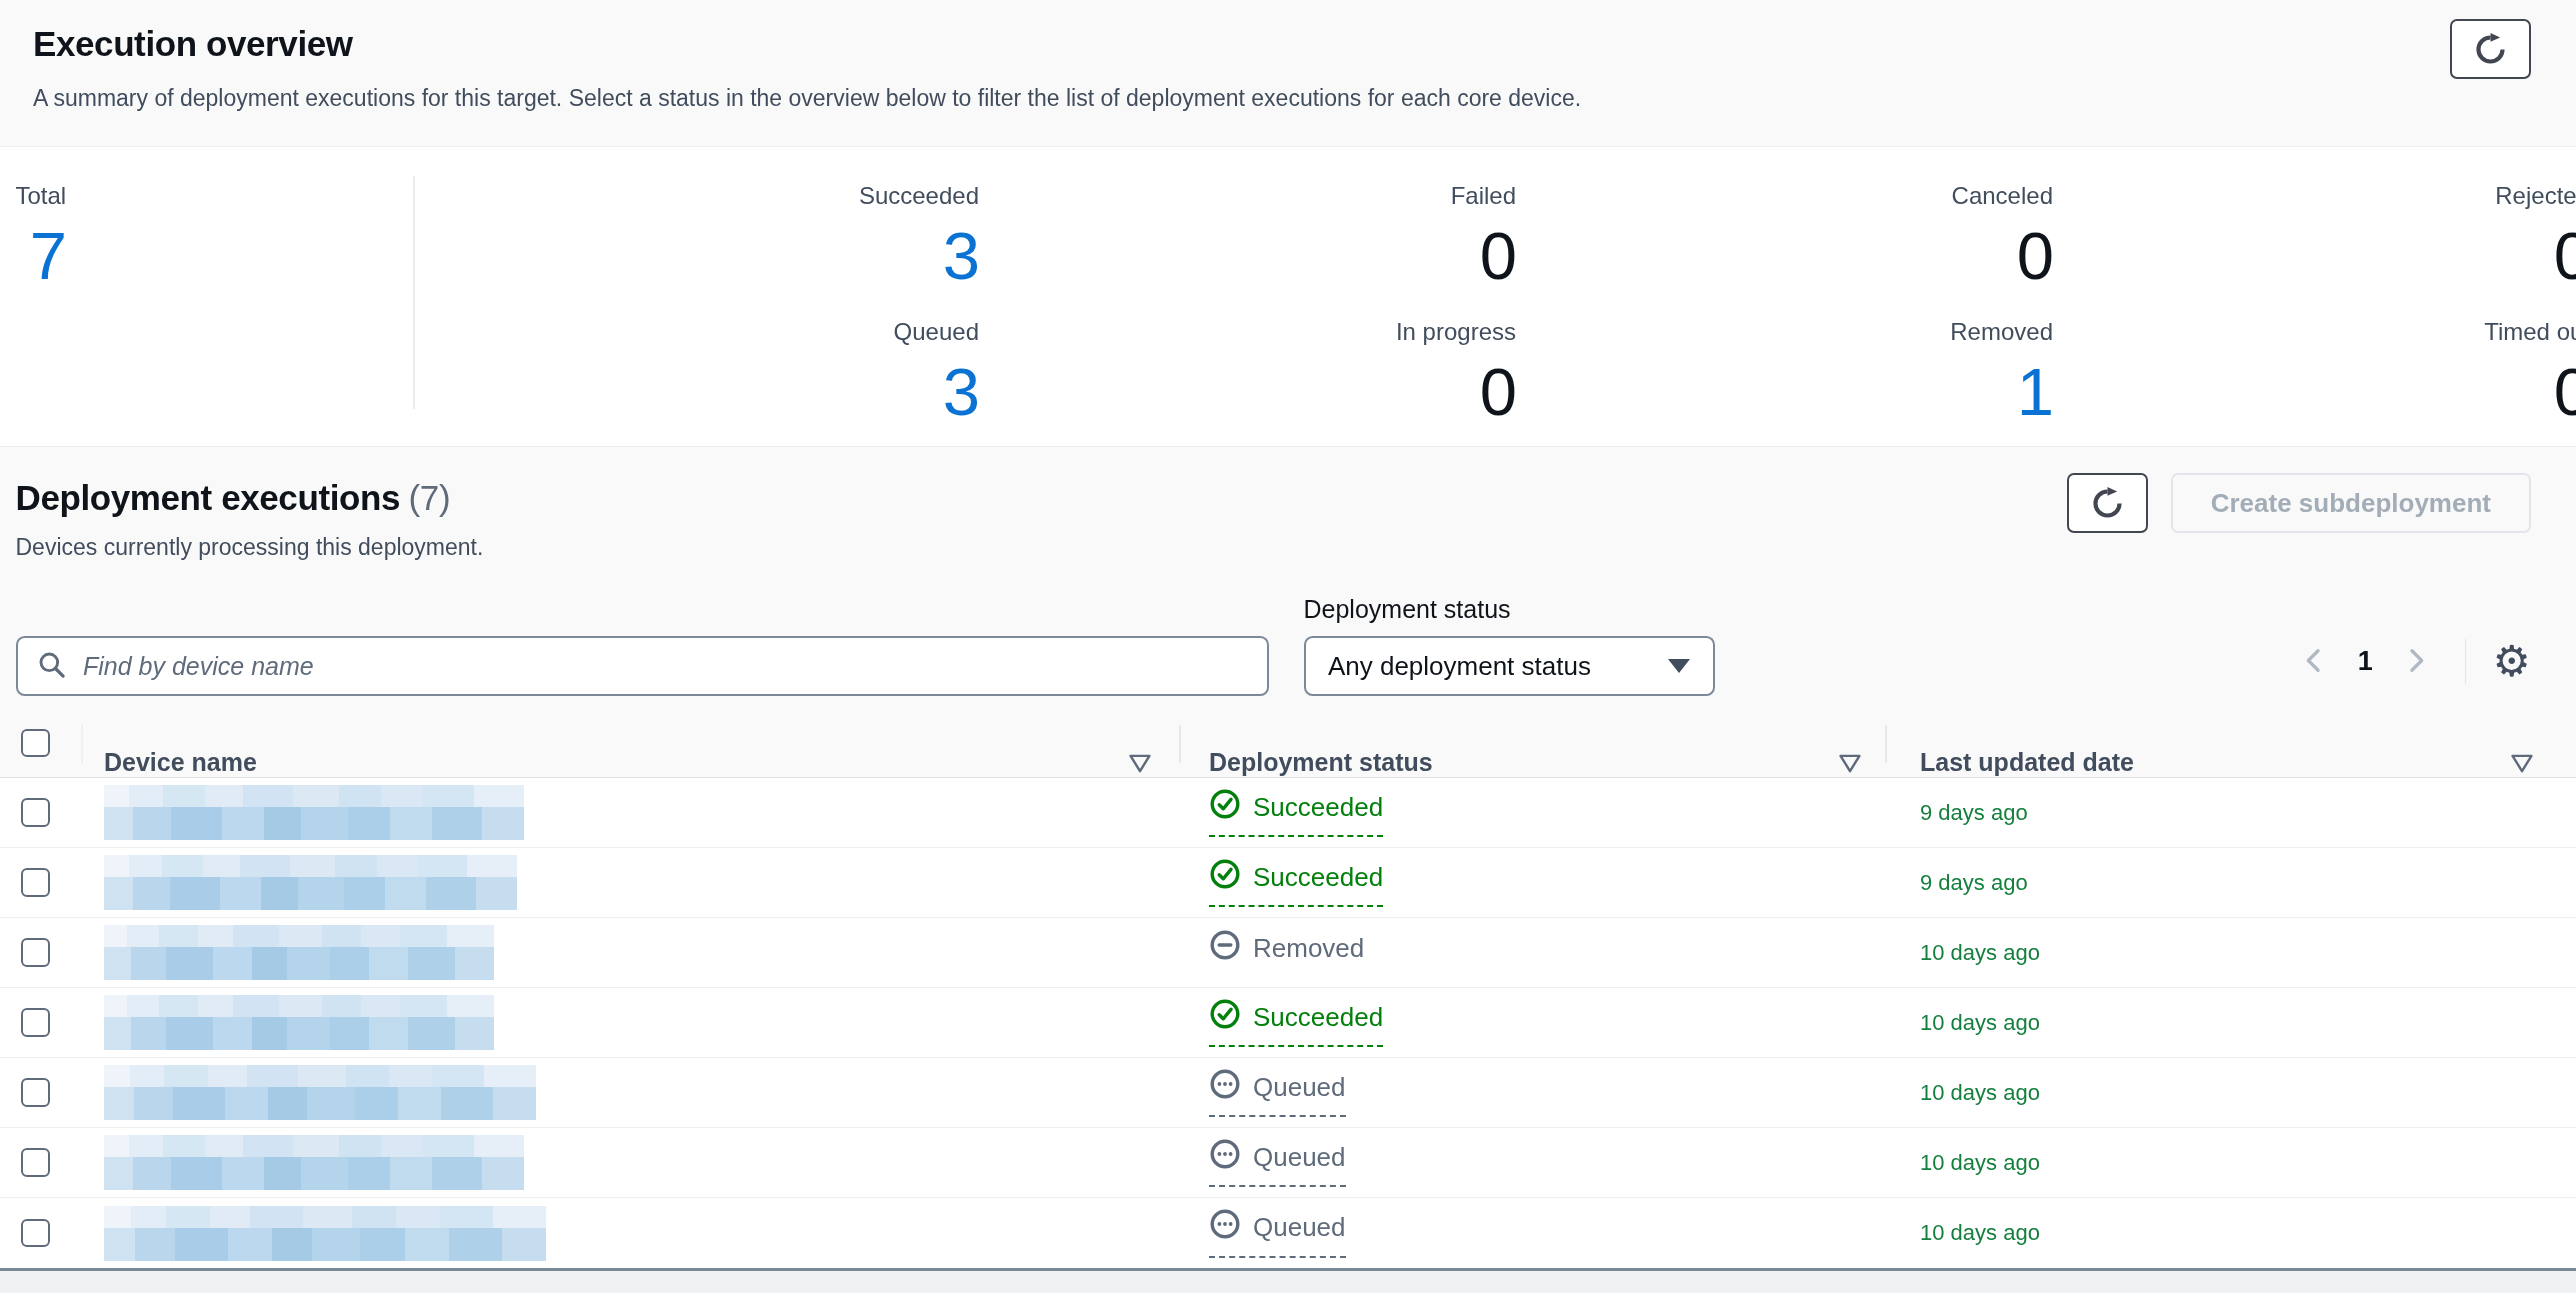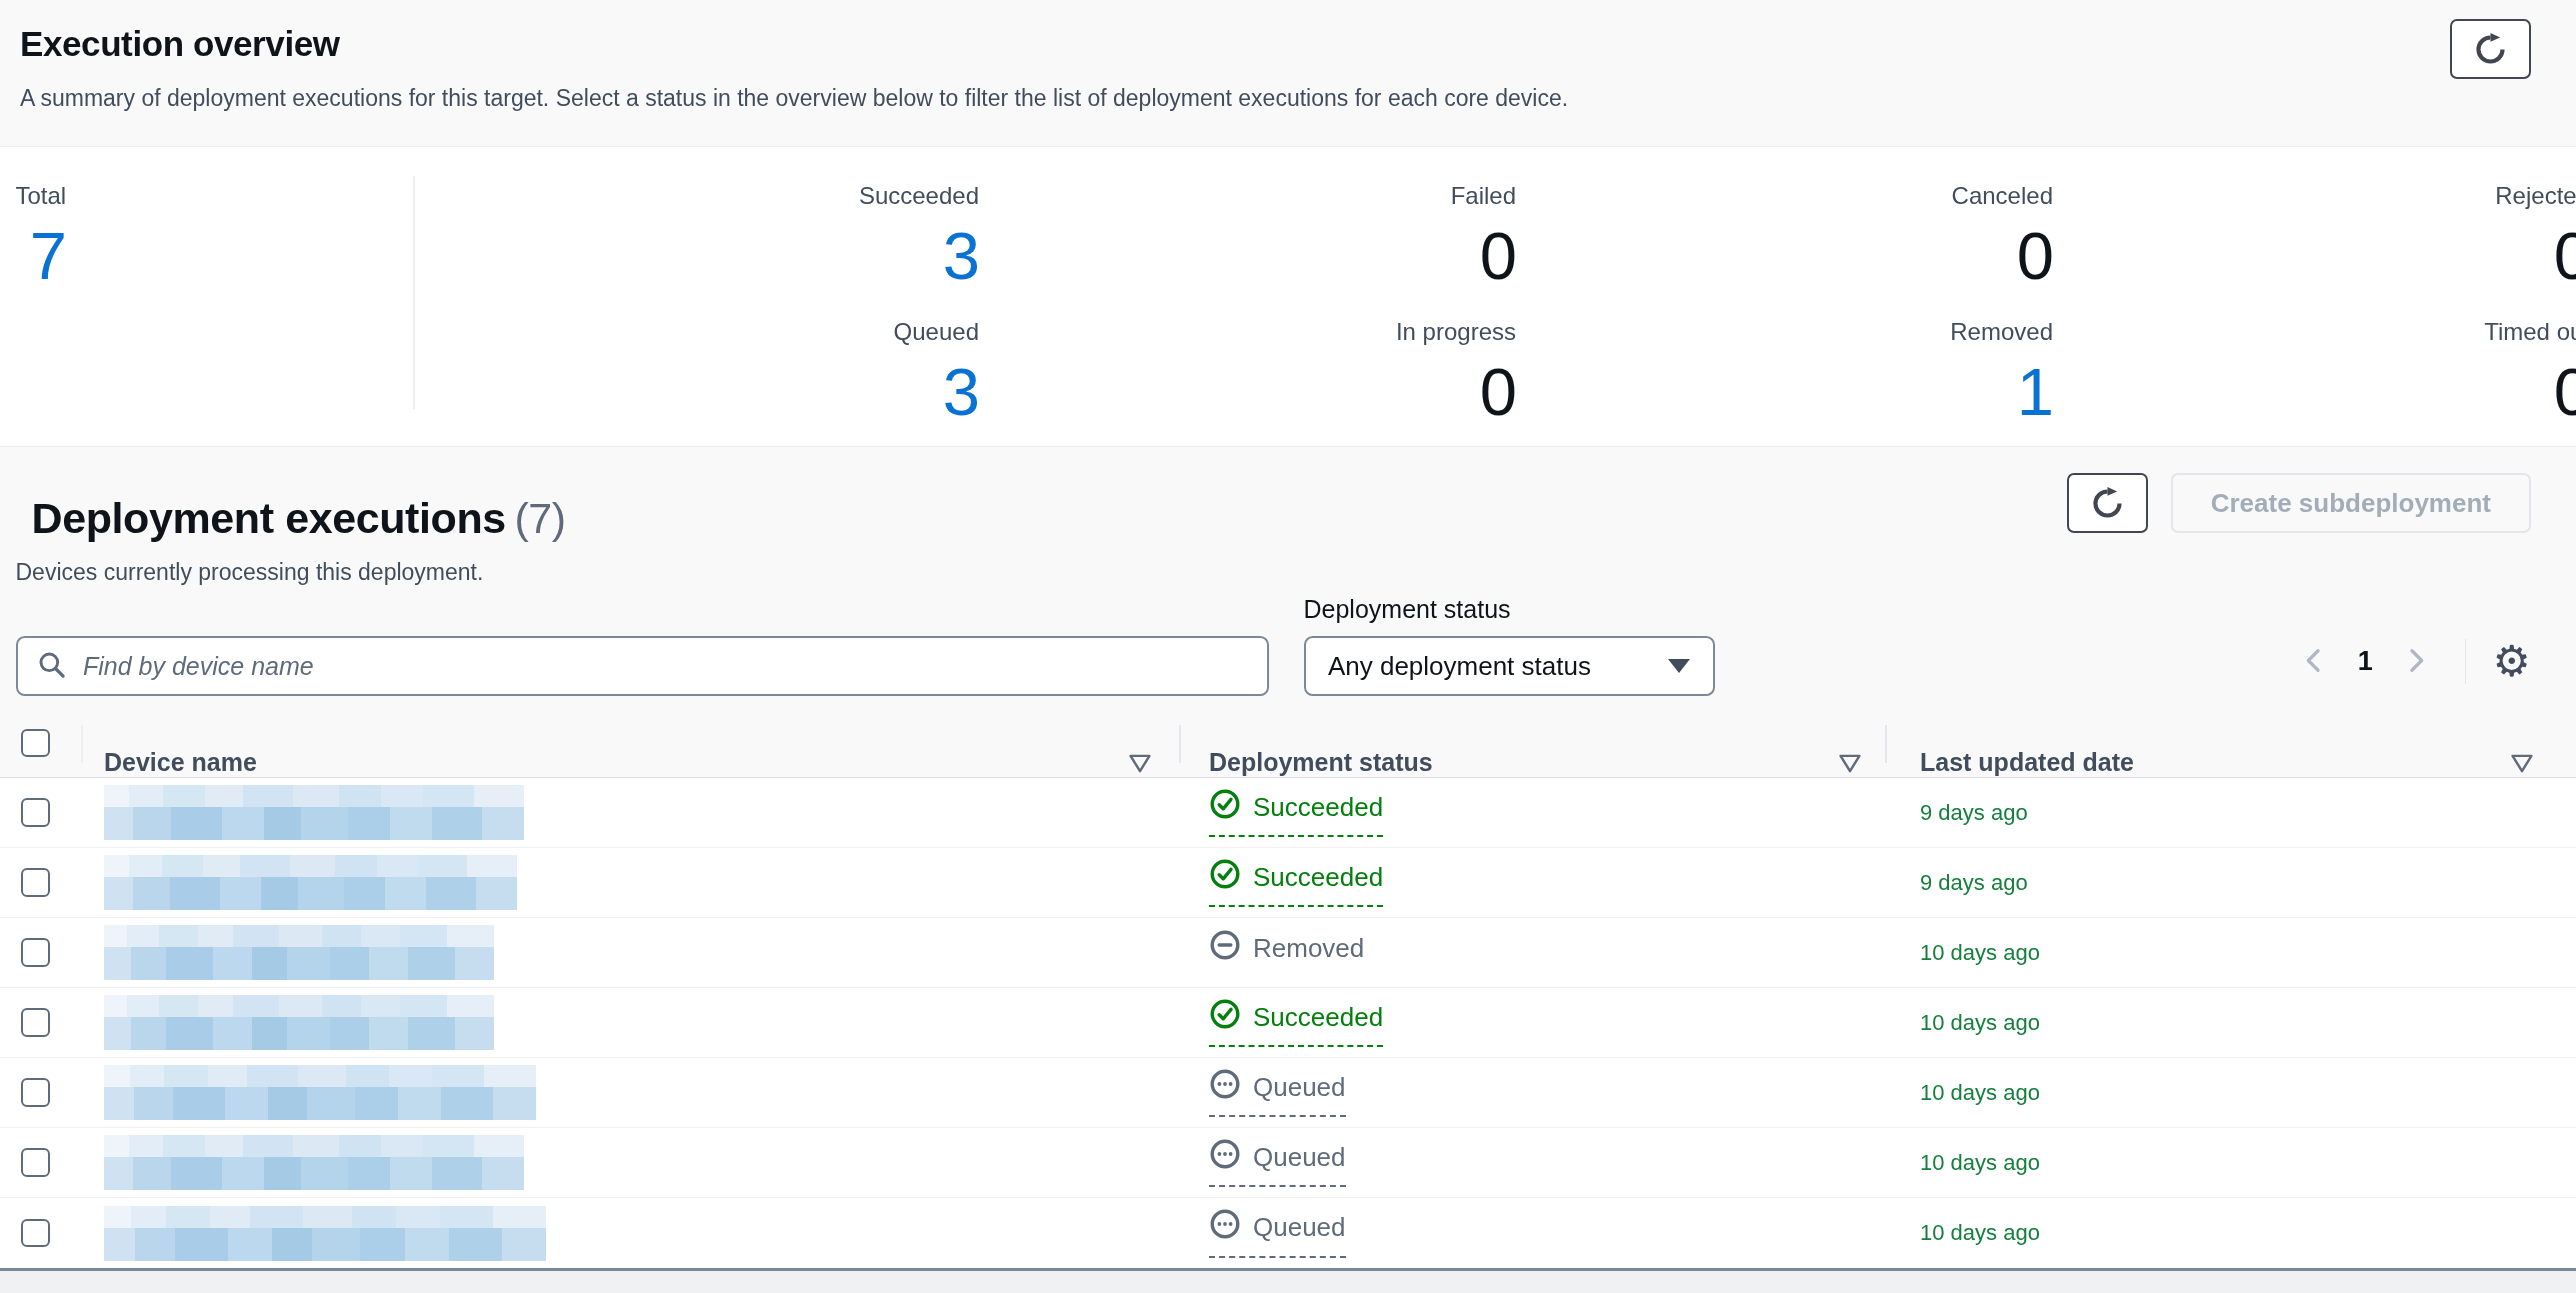--- a/index.html
+++ b/index.html
@@ -2,40 +2,40 @@
 <html style="font-size:14px"><head>
 <meta charset="utf-8">
 <style>
   * { box-sizing: border-box; }
   html,body { margin:0; padding:0; background:#fff; }
   .screen {
     width:2576px; height:1293px; position:relative; overflow:hidden;
     font-family:"Liberation Sans","DejaVu Sans",sans-serif; color:#0f141a; background:#fff;
   }
   
-  .sec1 { height:147px; background:#f9f9fa; border-bottom:1.7px solid #ebedf0; padding:24px 0 0 20px; position:relative; }
+  .sec1 { height:147px; background:#f9f9fa; border-bottom:1.7px solid #ebedf0; padding:24px 0 0 33px; position:relative; }
   .sec1 h1 { margin:0; font-size:35px; font-weight:700; letter-spacing:-0.4px; color:#0f141a; }
   .page-desc { margin-top:21px; font-size:23px; color:#414d5c; }
   .btn-icon {
     width:81px; height:60px; background:#fff; border:2.6px solid #424650; border-radius:7px;
     display:flex; align-items:center; justify-content:center; color:#424650; cursor:pointer;
   }
   .sec1 .btn-icon { position:absolute; top:19px; right:45px; }
   .ic { width:35px; height:35px; display:block; }
   
   .stats { height:300px; background:#fff; position:relative; border-bottom:1.7px solid #ebedf0;text-align:right; }
   .stat .lbl { font-size:24px; color:#414d5c; }
   .stat .val { margin-top:12px; font-size:67px; line-height:1.02; font-weight:400; letter-spacing:-0.9px; color:#0f141a; }
   .stat .val.hl { color:#0972d3; cursor:pointer; }
   .stat-total { position:absolute; left:15.5px; top:35px; }
   .stats-vdiv { position:absolute; left:413px; top:29px; height:233px; width:1.7px; background:#eaedef; }
   .stat-grid { position:absolute; left:442px; top:35px; display:grid; grid-template-columns:repeat(4,537px); row-gap:28px; }
   
   .sec2 { height:262px; background:#f9f9fa; position:relative; padding:31px 0 0 15.5px; }
-  .sec2 h2 { margin:16px; font-size:43px; font-weight:700; letter-spacing:-0.4px; color:#0f141a; }
+  .sec2 h2 { margin:0; font-size:35px; font-weight:700; letter-spacing:-0.4px; color:#0f141a; }
   .sec2 h2 .count { font-weight:400; color:#5f6b7a; margin-left:8.6px; }
   .sec2 .page-desc { margin-top:15.5px; }
   .sec2-actions { position:absolute; top:26px; right:45px; display:flex; gap:22.4px; align-items:center; }
   .btn-disabled {
     height:60px; padding:0 38px; border:2.6px solid #e2e6ea; border-radius:7px; background:transparent;
     color:#a3adb8; font-size:26px; font-weight:700; font-family:inherit; display:flex; align-items:center;
   }
   .filter-row { position:absolute; left:15.5px; right:45px; top:148px; display:flex; align-items:flex-end; }
   .search-box {
     width:1253px; height:60px; background:#fff; border:2.6px solid #7d8998; border-radius:8.6px;

